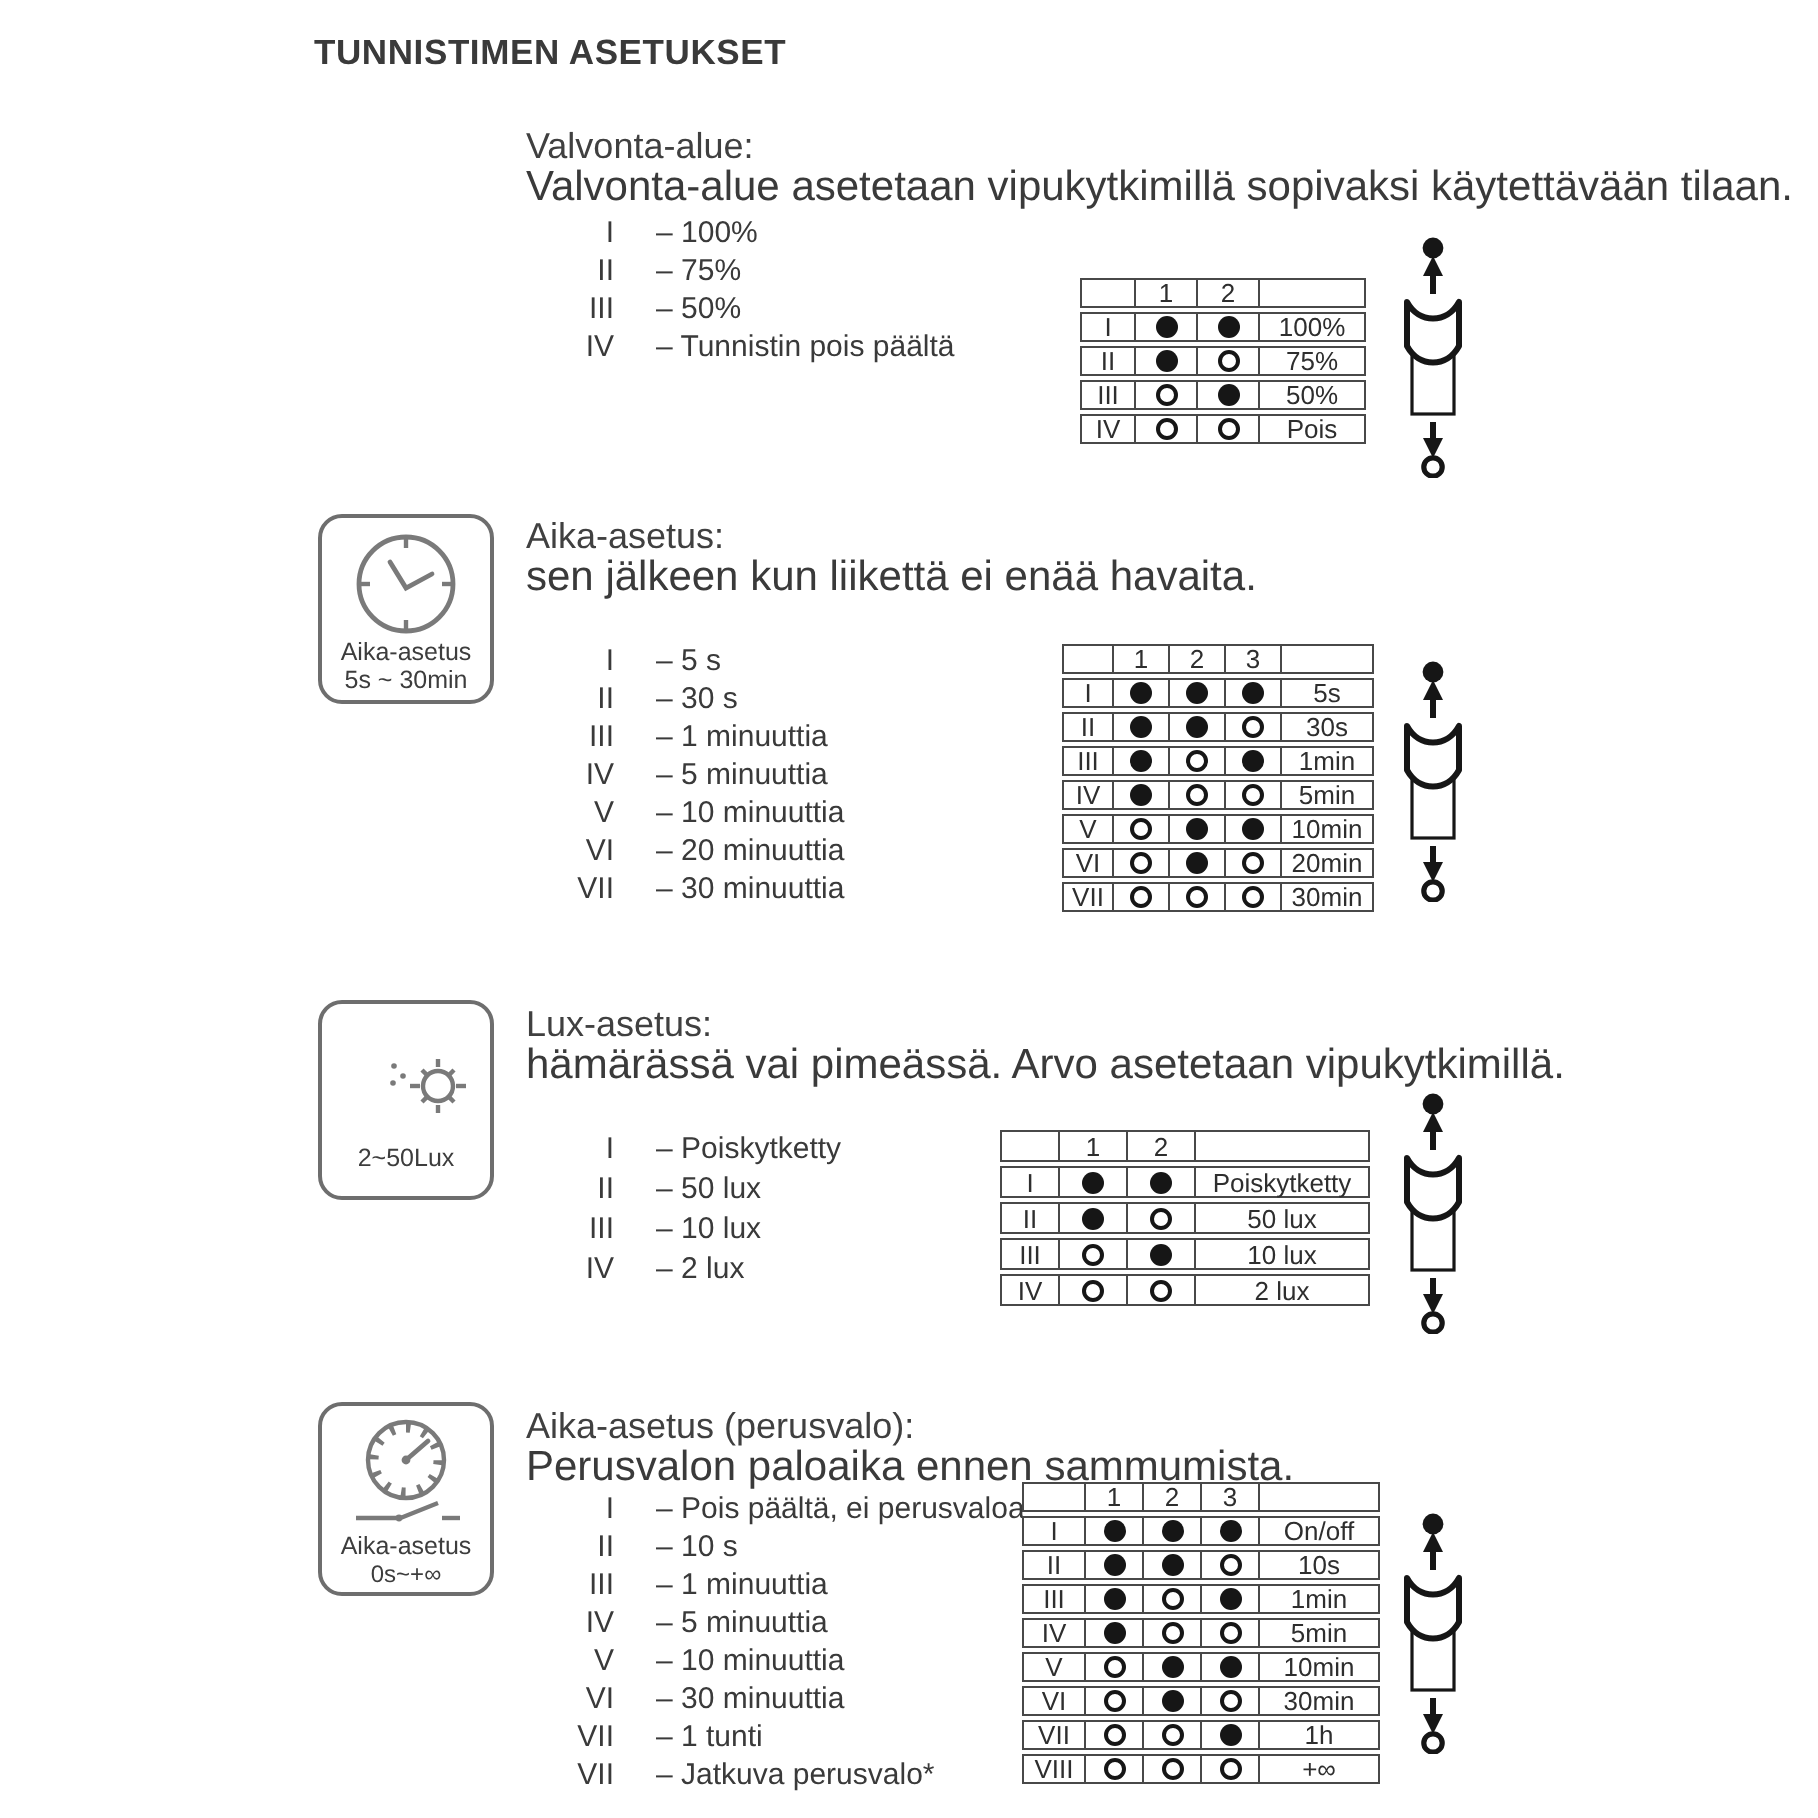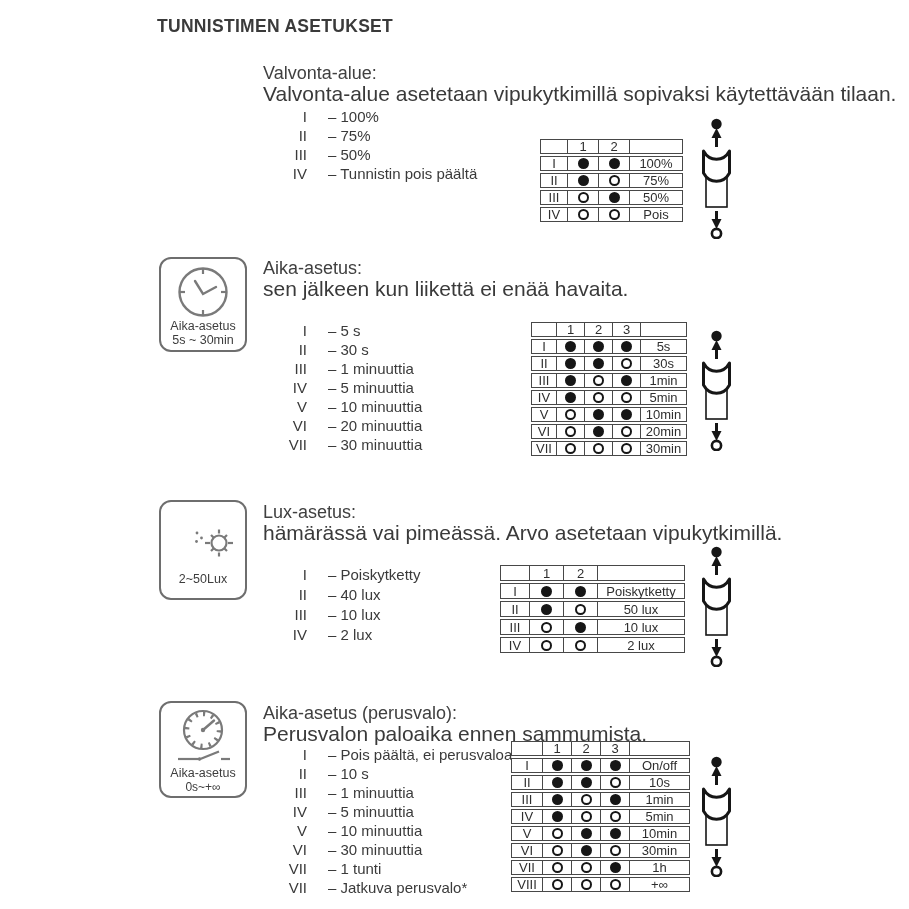--- a/index.html
+++ b/index.html
@@ -317,21 +317,21 @@
     <div class="sec-body b-s3">
         <div class="body-line">hämärässä vai pimeässä. Arvo asetetaan vipukytkimillä.</div>
       </div>
     <div class="sec-options o-s3">
         <div class="opt">
           <span class="o-num">I</span>
           <span class="o-label">– Poiskytketty</span>
         </div>
         <div class="opt">
           <span class="o-num">II</span>
-          <span class="o-label">– 40 lux</span>
+          <span class="o-label">– 50 lux</span>
         </div>
         <div class="opt">
           <span class="o-num">III</span>
           <span class="o-label">– 10 lux</span>
         </div>
         <div class="opt">
           <span class="o-num">IV</span>
           <span class="o-label">– 2 lux</span>
         </div>
       </div>

